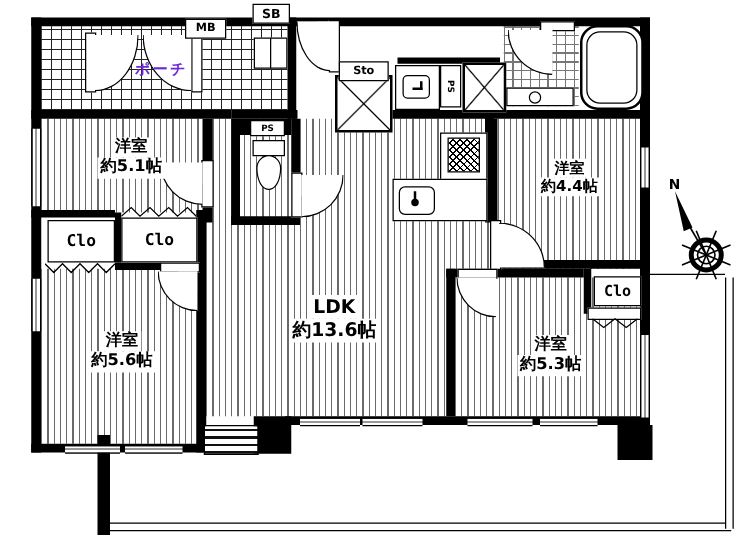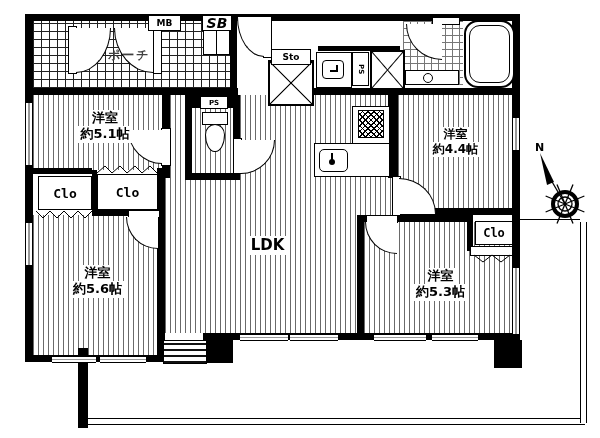--- a/index.html
+++ b/index.html
@@ -24,21 +24,21 @@
                      linear-gradient(to bottom right,transparent calc(50% - 1px),#000 50%,transparent calc(50% + 1px));}
   .arc{position:absolute;background:#fff;}
   .arc.br{border-right:1px solid #000;border-bottom:1px solid #000;border-radius:0 0 100% 0;}
   .arc.bl{border-left:1px solid #000;border-bottom:1px solid #000;border-radius:0 0 0 100%;}
   .arc.tr{border-top:1px solid #000;border-right:1px solid #000;border-radius:0 100% 0 0;}
   .leaf{position:absolute;background:#fff;border:1px solid #000;}
   .winh{position:absolute;border-top:1px solid #000;border-bottom:1px solid #000;
     background:linear-gradient(#fff 0 35%,#999 35% 65%,#fff 65%);}
   .winv{position:absolute;border-left:1px solid #000;border-right:1px solid #000;
     background:linear-gradient(90deg,#fff 0 35%,#999 35% 65%,#fff 65%);}
-  .lab{position:absolute;color:#404040;}
+  .lab{position:absolute;color:#6d28d9;}
   .rlab{position:absolute;display:flex;flex-direction:column;align-items:center;
     font-weight:bold;color:#000;line-height:1.25;}
   .rlab span{background:#fff;padding:0 2px;white-space:nowrap;}
   .tag{position:absolute;background:#fff;border:1px solid #000;color:#000;
     display:flex;align-items:center;justify-content:center;font-weight:bold;}
   .stove{position:absolute;background-color:#fff;border:1px solid #000;
     background-image:repeating-linear-gradient(45deg,#000 0 1px,transparent 1px 4px),
                      repeating-linear-gradient(-45deg,#000 0 1px,transparent 1px 4px);}
   .thinline{position:absolute;background:#000;}
 </style>
@@ -140,21 +140,21 @@
       <span>Clo</span>
     </div>
   <div class="box" style="left:470px;top:246px;width:41px;height:8px;"></div>
   <svg class="abs" style="left:474px;top:254px;" width="36" height="9">
     <polyline points="0,1 9,8 18,1 27,8 36,1" fill="none" stroke="#000" stroke-width="1"></polyline>
   </svg>
 
   <div class="tag" style="left:148px;top:15px;width:31px;height:14px;font-size:9px;">
       <span>MB</span>
     </div>
-  <div class="tag" style="left:202px;top:15px;width:28px;height:14px;font-size:14px;font-style:italic;">
+  <div class="tag" style="left:202px;top:3px;width:28px;height:14px;font-size:10px;">
       <span>SB</span>
     </div>
   <div class="box" style="left:203px;top:30px;width:12px;height:23px;"></div>
   <div class="box" style="left:216px;top:30px;width:12px;height:23px;"></div>
 
   <div class="xbox" style="left:268px;top:60px;width:42px;height:42px;"></div>
   <div class="tag" style="left:271px;top:49px;width:38px;height:14px;font-size:9px;">
       <span>Sto</span>
     </div>
 
@@ -214,20 +214,21 @@
     <span>約5.1帖</span>
   </div>
 
   <div class="rlab" style="left:45px;top:265px;width:105px;font-size:13px;">
     <span>洋室</span>
     <span>約5.6帖</span>
   </div>
 
   <div class="rlab" style="left:205px;top:236px;width:125px;font-size:15px;">
     <span>LDK</span>
+    <span>約13.6帖</span>
   </div>
 
   <div class="rlab" style="left:413px;top:127px;width:85px;font-size:12px;">
     <span>洋室</span>
     <span>約4.4帖</span>
   </div>
 
   <div class="rlab" style="left:398px;top:268px;width:85px;font-size:13px;">
     <span>洋室</span>
     <span>約5.3帖</span>

